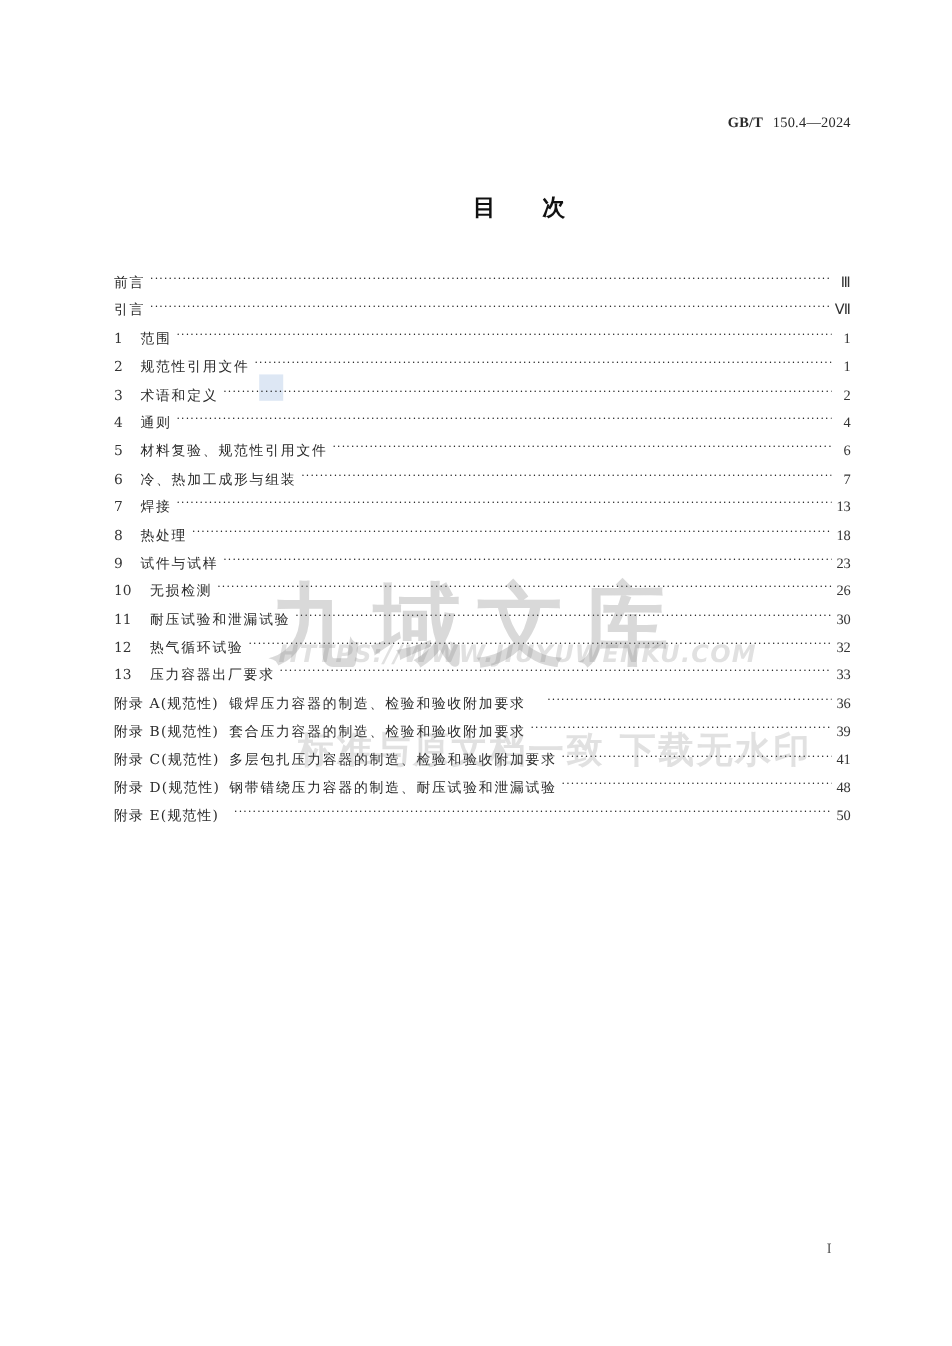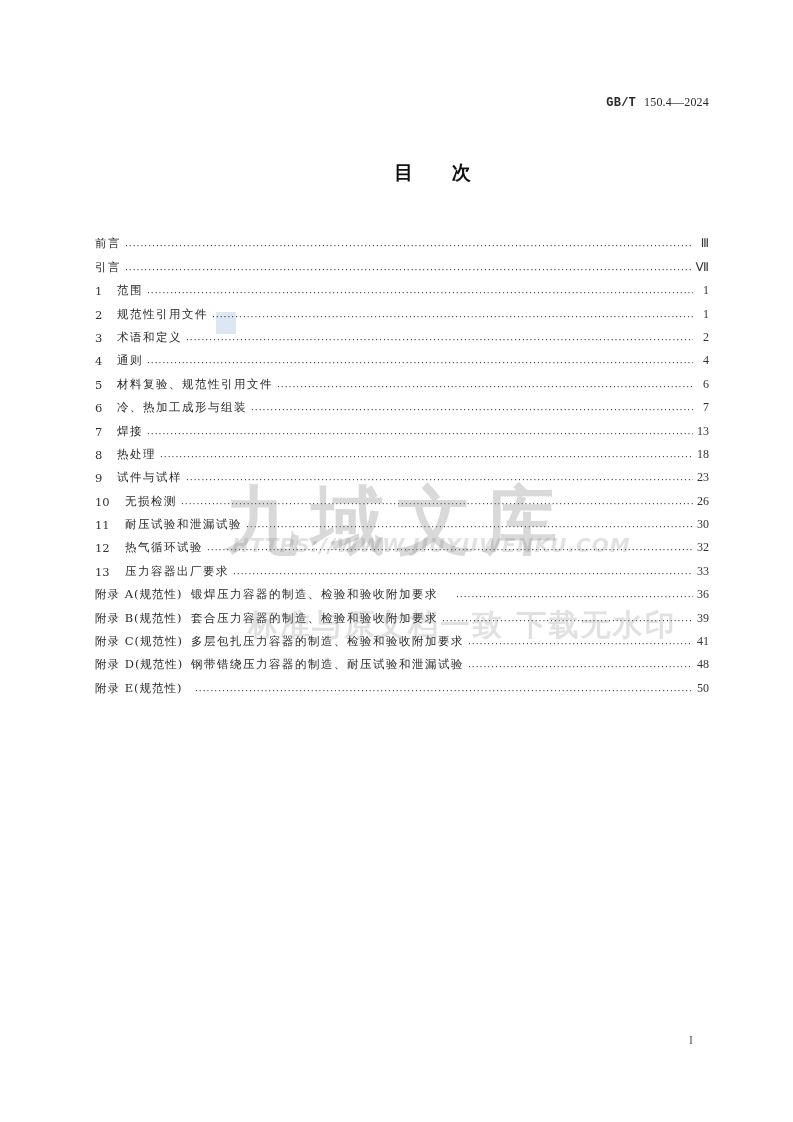--- a/index.html
+++ b/index.html
@@ -1,25 +1,25 @@
 <!DOCTYPE html>
 <html><head>
 <meta charset="utf-8">
 <style>
   html, body { margin: 0; padding: 0; background: #ffffff; }
   body { width: 793px; height: 1122px; position: relative; overflow: hidden;
          font-family: "DejaVu Serif", "Liberation Serif", serif; color: #2a2a2a; }
   .std-code { position: absolute; top: 95px; right: 84px; font-size: 12px; letter-spacing: 0.2px; }
-  .std-code b { font-family: Liberation Mono, monospace; font-weight: bold; margin-left: 20px; }
+  .std-code b { font-family: Liberation Serif, serif; font-weight: bold; margin-left: 20px; }
   .std-code span { font-family: Liberation Serif, serif; }
   .page-title { position: absolute; top: 160px; left: 0; width: 793px; text-align: center;
                 font-family: "DejaVu Sans", sans-serif; font-size: 19px; font-weight: bold; color: #111; margin-left: 36px; }
   .page-title .ch { display: inline-block; margin: 0 16px; }
   .toc { position: absolute; top: 228px; left: 95px; width: 614px; }
-  .toc-row { display: flex; align-items: flex-end; height: 23.4px; font-size: 11.5px; white-space: nowrap; }
+  .toc-row { display: flex; align-items: flex-start; height: 23.4px; font-size: 11.5px; white-space: nowrap; }
   .toc-num { display: inline-block; color: #333; }
   .toc-label { display: inline-block; letter-spacing: 1.5px; }
   .toc-dots { flex: 1; overflow: hidden; margin: 0 4px; color: #222; letter-spacing: 1px; font-size: 9px; }
   .toc-dots::before { content: "································································································································································"; }
   .toc-page { display: inline-block; min-width: 12px; text-align: right; color: #333; font-family: "Liberation Serif", serif; font-size: 12px; }
   .annex-prefix { display: inline-block; width: 96px; letter-spacing: 1px; }
   .wm { position: absolute; pointer-events: none; color: rgba(120,120,120,0.28); font-family: "DejaVu Sans", sans-serif; font-weight: bold; white-space: nowrap; }
   .wm1 { top: 472px; left: 225px; font-size: 74px; letter-spacing: 12px; }
   .wm2 { top: 533px; left: 232px; font-size: 20px; letter-spacing: 1px; color: rgba(120,120,120,0.22); font-style: italic; }
   .wm3 { top: 605px; left: 248px; font-size: 30px; letter-spacing: 2px; color: rgba(120,120,120,0.22); }

